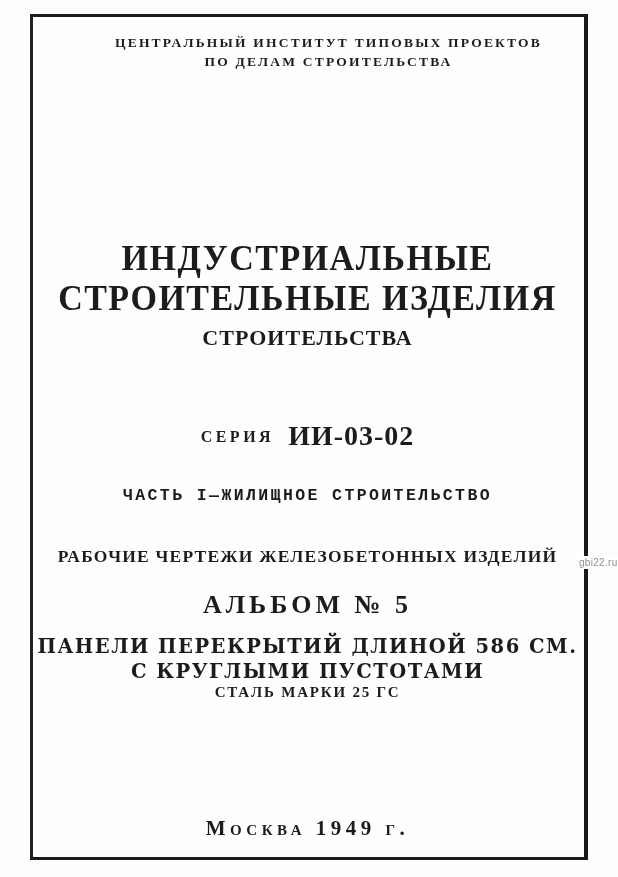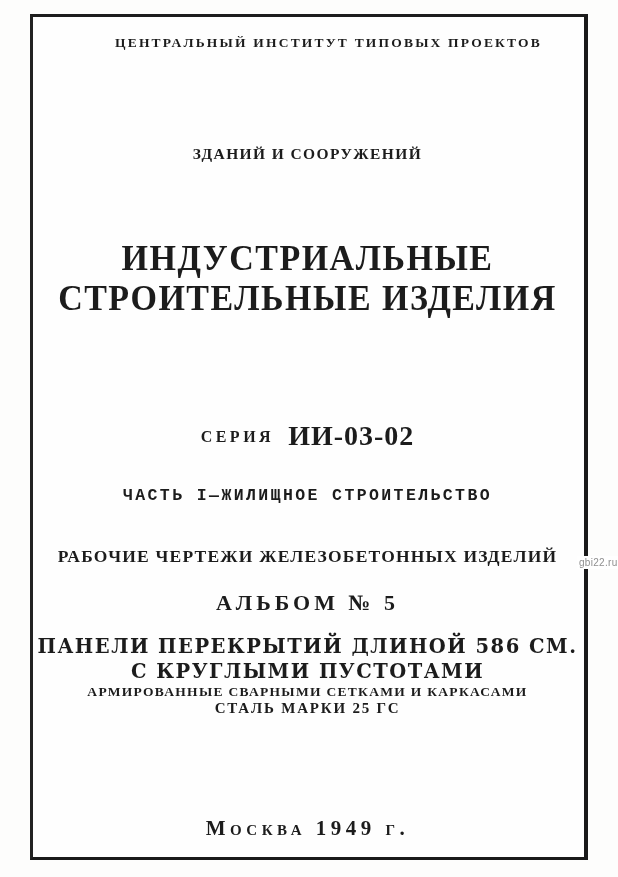--- a/index.html
+++ b/index.html
@@ -89,21 +89,21 @@
     font-stretch: condensed;
   }
   .drawings-line {
     top: 546px;
     font-size: 17.5px;
     font-weight: bold;
     letter-spacing: 1.2px;
   }
   .album-line {
     top: 590px;
-    font-size: 22px;
+    font-size: 26px;
     font-weight: 600;
     letter-spacing: 4px;
   }
   .product-main {
     top: 634px;
     font-size: 19.5px;
     font-weight: bold;
     letter-spacing: 1.5px;
     line-height: 25px;
     font-family: "DejaVu Serif", serif;
@@ -139,50 +139,50 @@
     white-space: nowrap;
   }
 </style>
 </head>
 <body>
 
 <div class="frame"></div>
 
 <div class="tblock org-header">
   <div>ЦЕНТРАЛЬНЫЙ ИНСТИТУТ ТИПОВЫХ ПРОЕКТОВ</div>
+  <div>ПО ДЕЛАМ СТРОИТЕЛЬСТВА</div>
 </div>
 
 <div class="tblock series-header">
-  <div>ЗДАНИЙ И СООРУЖЕНИЙ</div>
 </div>
 
 <div class="tblock main-title">
   <div>ИНДУСТРИАЛЬНЫЕ</div>
   <div>СТРОИТЕЛЬНЫЕ ИЗДЕЛИЯ</div>
 </div>
 
 <div class="tblock subtitle">
+  <div>СТРОИТЕЛЬСТВА</div>
 </div>
 
 <div class="tblock series-line">
   <span class="series-label">СЕРИЯ</span>
   <span class="series-code">ИИ-03-02</span>
 </div>
 
 <div class="tblock part-line">ЧАСТЬ I—ЖИЛИЩНОЕ СТРОИТЕЛЬСТВО</div>
 
 <div class="tblock drawings-line">РАБОЧИЕ ЧЕРТЕЖИ ЖЕЛЕЗОБЕТОННЫХ ИЗДЕЛИЙ</div>
 
 <div class="tblock album-line">АЛЬБОМ № 5</div>
 
 <div class="tblock product-main">
   <div>ПАНЕЛИ ПЕРЕКРЫТИЙ ДЛИНОЙ 586 СМ.</div>
   <div>С КРУГЛЫМИ ПУСТОТАМИ</div>
 </div>
 
 <div class="tblock product-details">
-  <div class="detail-line-1">АРМИРОВАННЫЕ СВАРНЫМИ СЕТКАМИ И КАРКАСАМИ</div>
   <div class="detail-line-2">СТАЛЬ МАРКИ 25 ГС</div>
 </div>
 
 <div class="tblock footer-line">Москва 1949 г.</div>
 
 <div class="watermark">gbi22.ru</div>
 
 </body></html>

